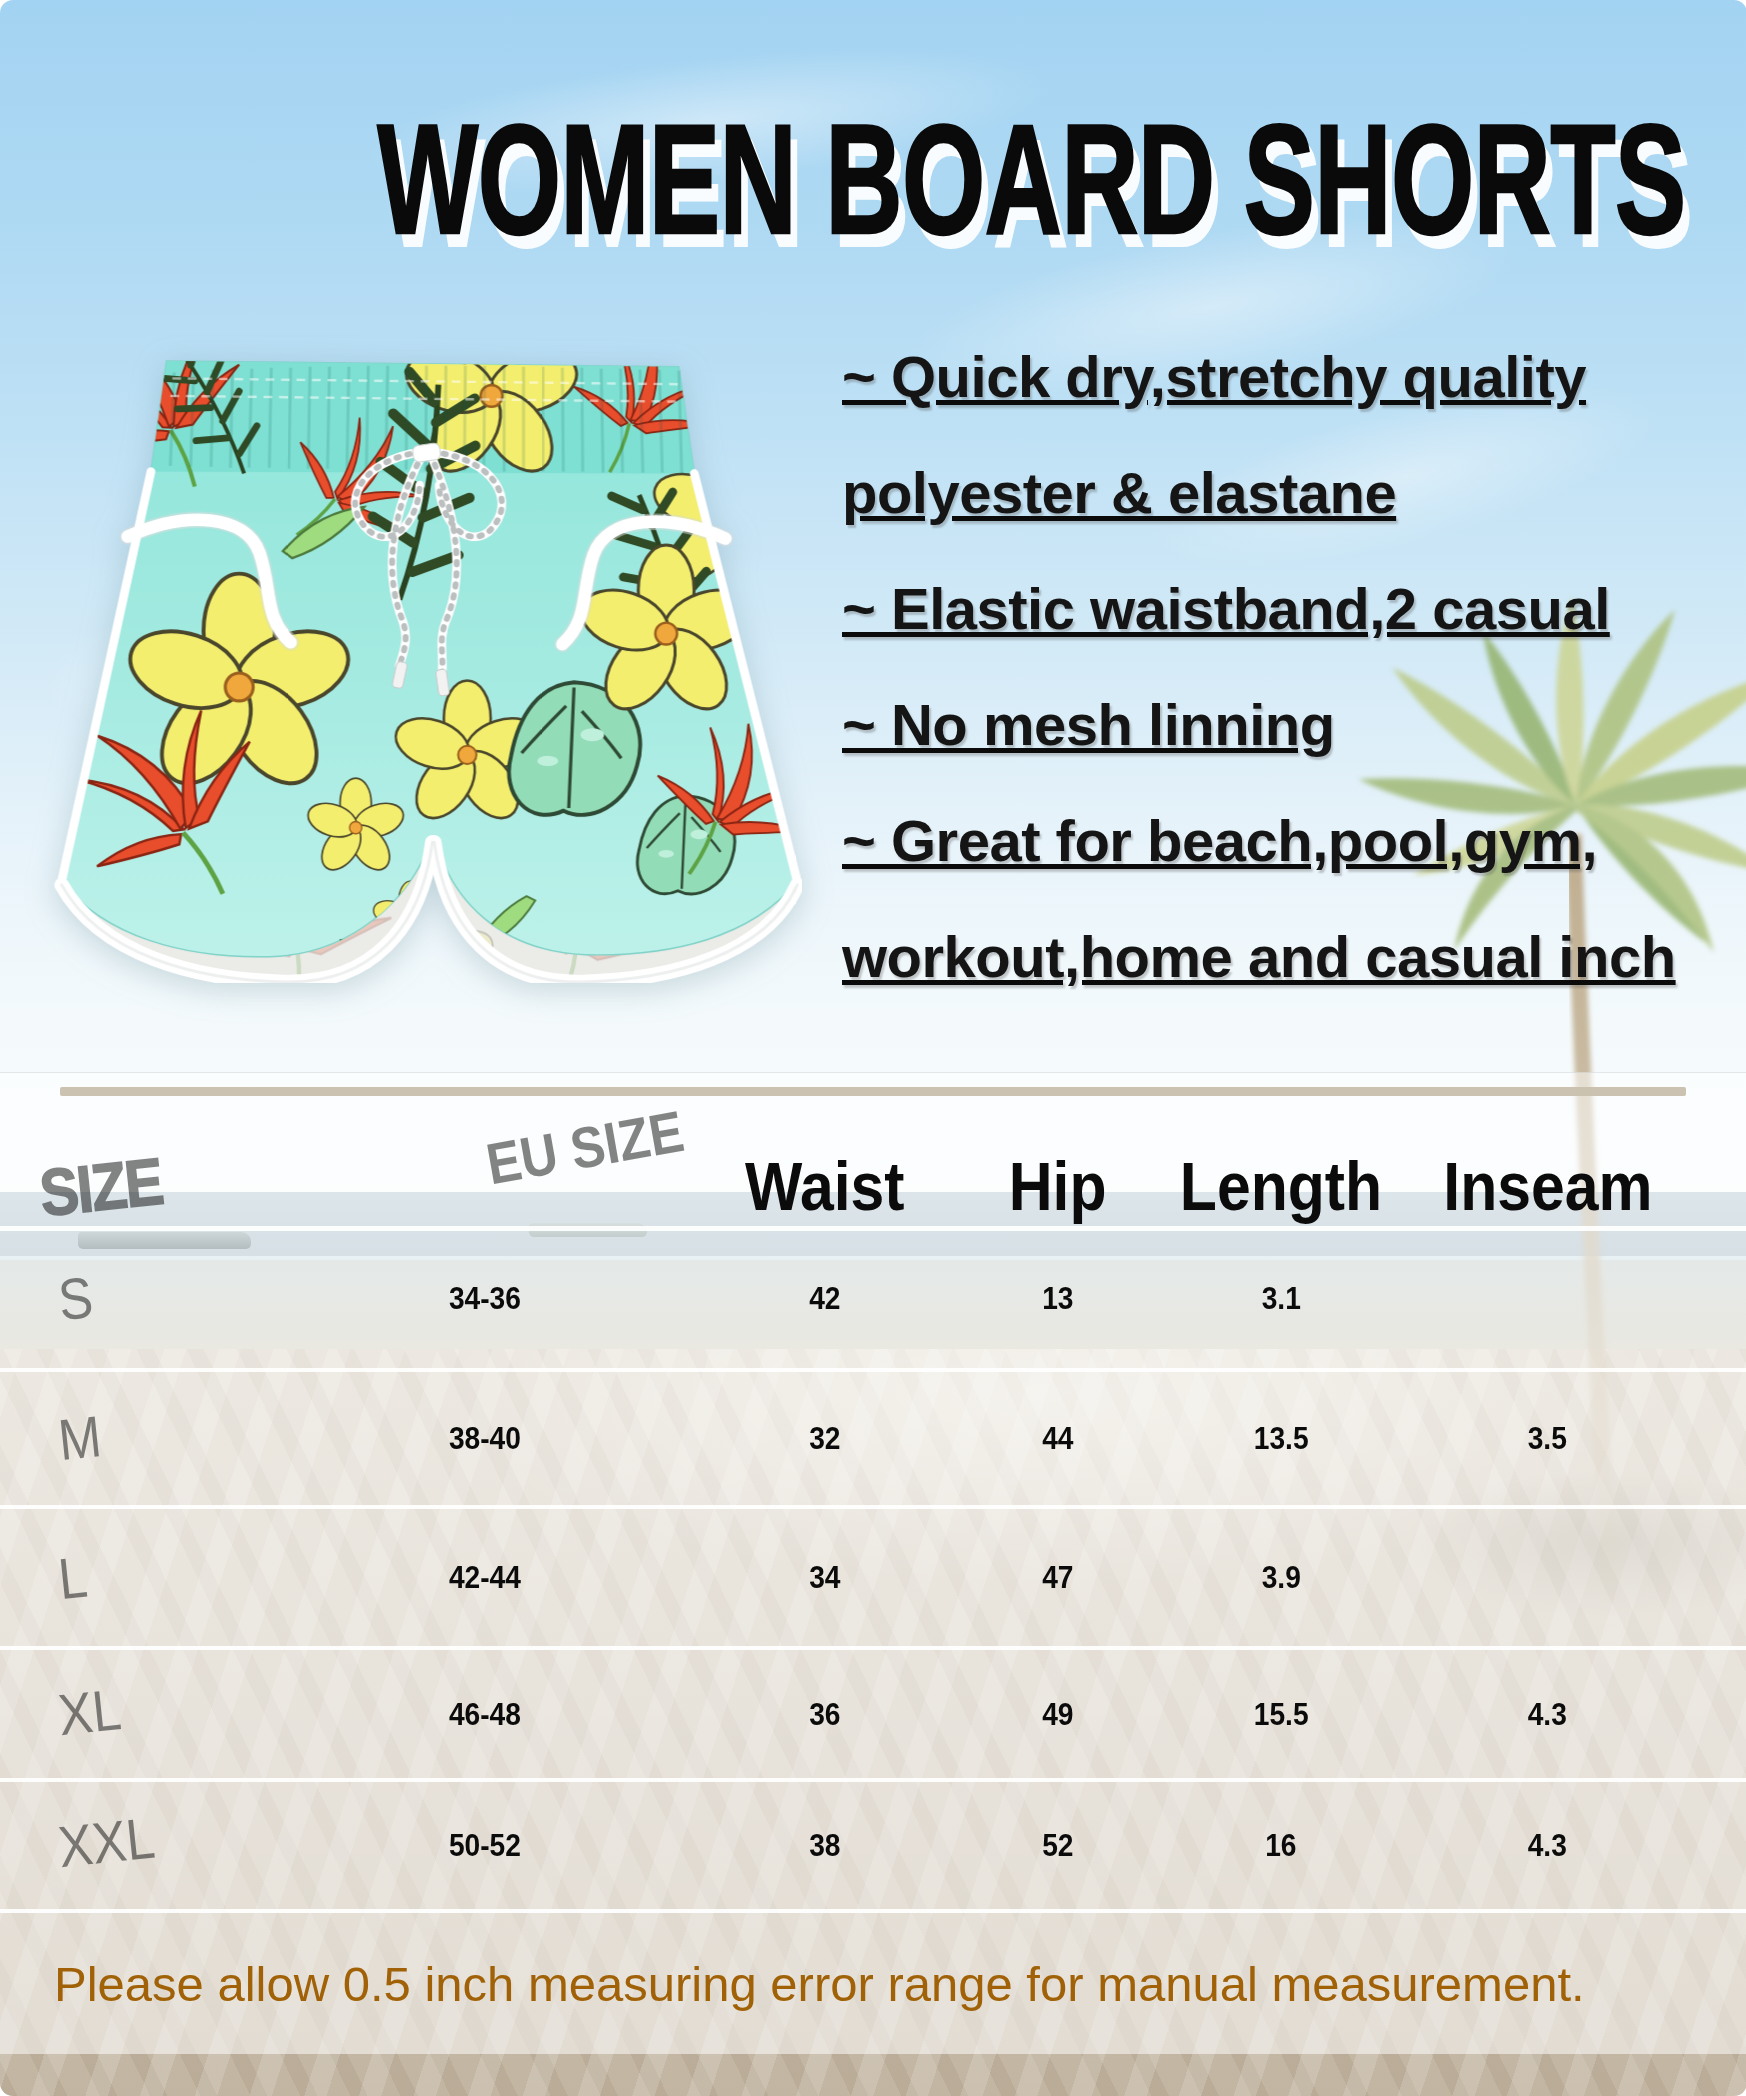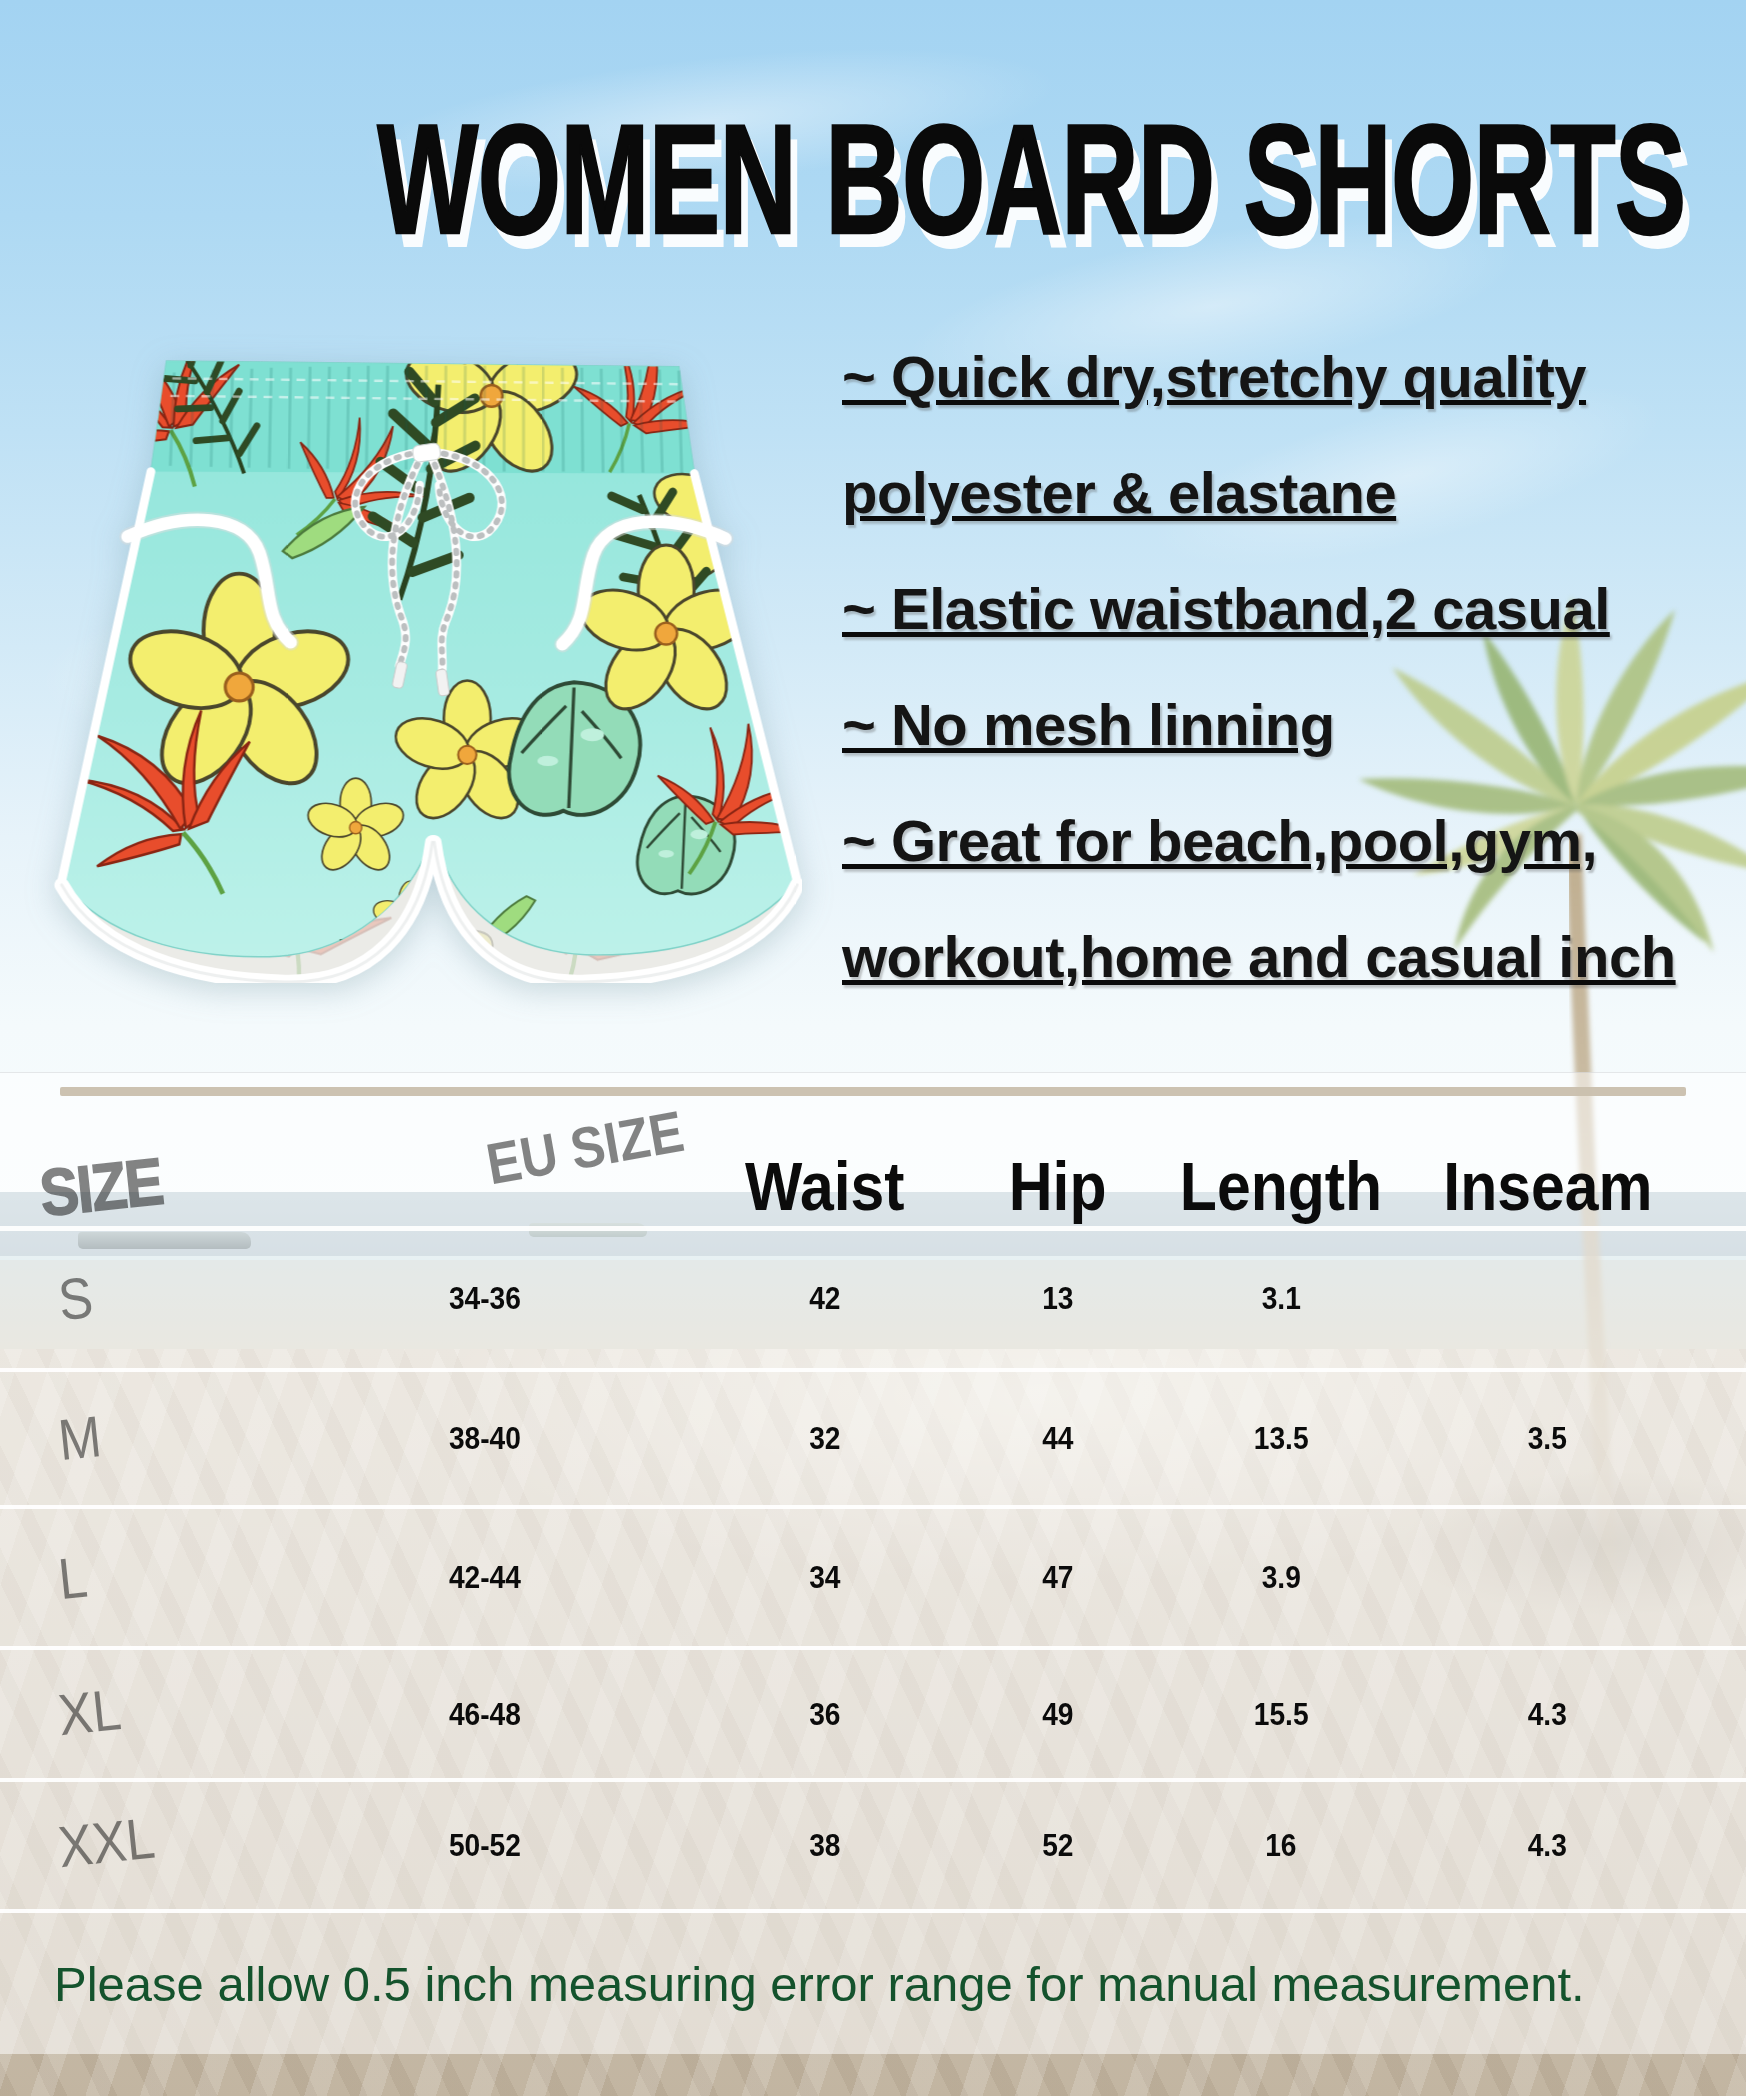--- a/index.html
+++ b/index.html
@@ -1,17 +1,17 @@
 <!DOCTYPE html>
 <html style="--sky-top: #a3d3f2; --ocean: #a9bdc8; --sand: #cfc5b5; --overlay: rgba(255,255,255,0.52); --divider-tan: #c9bfad; --divider-white: rgba(255,255,255,0.92); --text: #0b0b0b; --shorts-aqua: #9fe8df; --waistband-aqua: #7ee0d2; --flower-yellow: #f3ee6e; --flower-red: #e84d2c; --leaf-green: #2f4a24; --monstera-green: #93dcb8; --trim-white: #ffffff;"><head>
 <meta charset="utf-8">
 <style>
   html,body{margin:0;padding:0;background:#fff;}
   .page{position:relative;width:1747px;height:2096px;overflow:hidden;
-        font-family:"Liberation Sans",sans-serif;color:var(--text,#0b0b0b);}
+        font-family:"Liberation Sans",sans-serif;color:var(--text,#0b0b0b);border-radius:13px;}
   .page *{box-sizing:border-box;}
 
   
   .sky{position:absolute;left:0;top:0;width:1747px;height:1349px;
        background:linear-gradient(180deg,var(--sky-top,#a3d3f2) 0%,#aed9f3 16%,#bfe1f5 32%,
                   #d3eaf7 48%,#e7f3fa 62%,#f4fafc 76%,#fbfdfd 100%);}
   .cloud{position:absolute;background:radial-gradient(ellipse closest-side,rgba(255,255,255,.85),rgba(255,255,255,0));}
   .c1{left:359px;top:58px;width:699px;height:126px;transform:rotate(-6deg);opacity:.5;}
   .c2{left:902px;top:233px;width:621px;height:146px;transform:rotate(-10deg);opacity:.5;}
   .c3{left:39px;top:582px;width:543px;height:165px;transform:rotate(-4deg);opacity:.55;}
@@ -66,21 +66,21 @@
   .cell.c1{text-align:left;padding-left:60px;}
   .hdr .cell{font-weight:700;font-size:69px;}
   .hdr .cell.c1{padding-left:41px;font-size:66px;letter-spacing:-1.9px;
         -webkit-text-stroke:1.6px #0a0a0a;}
   .hdr .cell.c2{font-size:58px;}
   .cx{display:inline-block;transform:scaleX(.88);transform-origin:center;}
   .c1 .cx{transform-origin:left center;}
   .row .cell{font-size:32px;font-weight:700;}
   .row .cell.c1{font-size:58px;font-weight:500;}
   .disclaimer{position:absolute;left:54px;top:1956px;width:1688px;
-        font-size:49px;font-weight:500;color:#14532d;}
+        font-size:49px;font-weight:500;color:#a16207;}
 
   .shorts{position:absolute;left:50px;top:357px;
           filter:drop-shadow(0 7.8px 15.5px rgba(90,130,140,.28));}
 </style>
 </head>
 <body>
 
 <div class="page">
 
   <div class="sky"></div>

